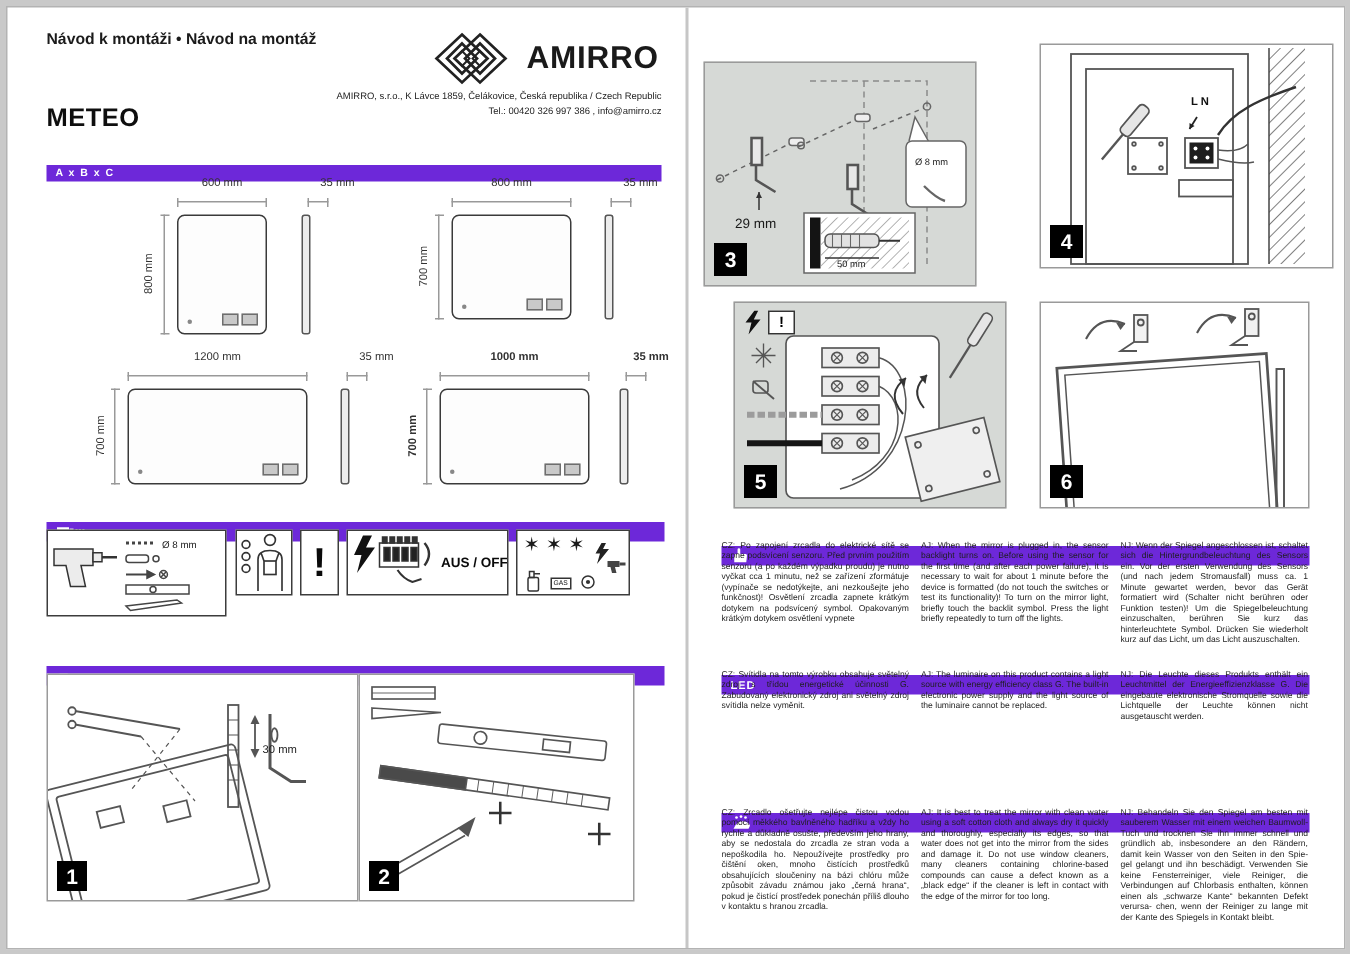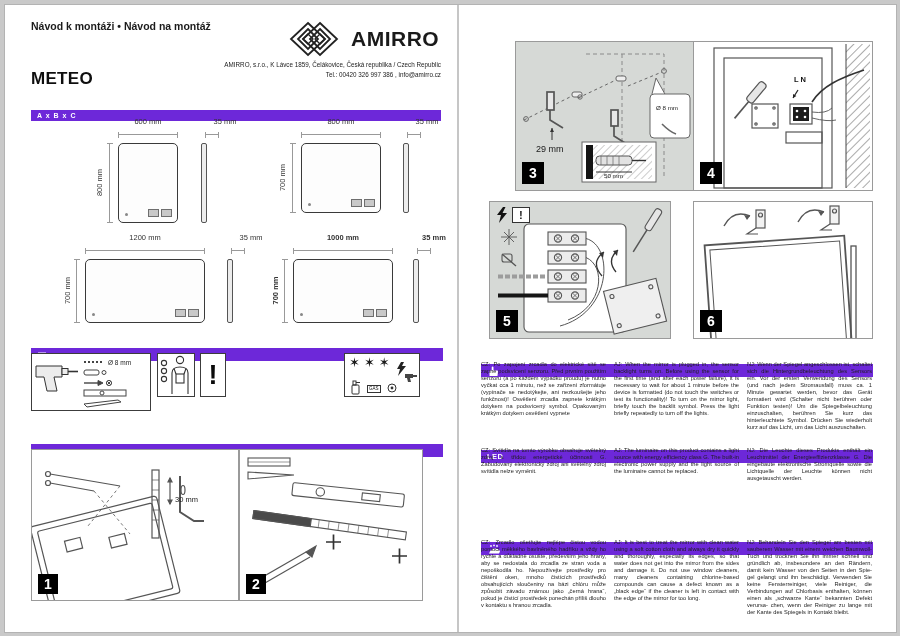--- a/index.html
+++ b/index.html
@@ -176,20 +176,42 @@
         <path d="M14,40 V19 q0,-6 8,-6 t8,6 V40"></path>
         <rect x="18" y="20" width="8" height="9"></rect>
         <line x1="16" y1="14.5" x2="18" y2="20"></line>
           <line x1="28" y1="14.5" x2="26" y2="20"></line>
       </g>
     </svg>
   </div>
   <div class="ibox excl" style="left:195px;top:348px;width:26px;height:44px;">
     <span>!</span>
   </div>
+  <div class="ibox" style="left:226px;top:348px;width:108px;height:44px;display:flex;align-items:center;gap:3px;padding:0 3px;">
+    <span>
+      <svg width="56" height="38" viewBox="0 0 56 38">
+        <polygon points="7,3 1,16 6,16 3,28 15,11 9,11 13,3" fill="#111"></polygon>
+        <g stroke="#333" fill="none" stroke-width="1">
+          <rect x="18" y="8" width="26" height="16"></rect>
+          <rect x="20" y="4" width="3" height="4" fill="#333"></rect>
+            <rect x="25" y="4" width="3" height="4" fill="#333"></rect>
+            <rect x="30" y="4" width="3" height="4" fill="#333"></rect>
+            <rect x="35" y="4" width="3" height="4" fill="#333"></rect>
+            <rect x="40" y="4" width="3" height="4" fill="#333"></rect>
+          <rect x="21" y="11" width="4" height="9" fill="#222"></rect>
+            <rect x="27" y="11" width="4" height="9" fill="#222"></rect>
+            <rect x="33" y="11" width="4" height="9" fill="#222"></rect>
+            <rect x="39" y="11" width="4" height="9" fill="#222"></rect>
+          <path d="M30,26 q4,6 10,8 l6,-2" stroke-width="1.4"></path>
+          <path d="M48,8 q6,7 0,15" stroke-width="1.6"></path>
+        </g>
+      </svg>
+    </span>
+    <span class="ausoff">AUS / OFF</span>
+  </div>
   <div class="ibox" style="left:339px;top:348px;width:76px;height:44px;">
     <div class="sparkrow">✶✶✶</div>
     <svg class="abs" style="left:46px;top:6px;" width="28" height="22" viewBox="0 0 28 22">
       <polygon points="10,2 6,9 9,9 7,16 15,6 11,6 13,2" fill="#222"></polygon>
       <g fill="#444">
           <path d="M14,14 h8 v4 h-3 l1,4 h-3 l-1,-4 h-2 z"></path>
           <rect x="22" y="15" width="4" height="2"></rect>
         </g>
     </svg>
     <svg class="abs" style="left:4px;top:26px;" width="12" height="15" viewBox="0 0 12 15">
@@ -272,21 +294,21 @@
         <line x1="14" y1="132" x2="66" y2="102"></line>
           <line x1="18" y1="137" x2="70" y2="107"></line>
         <path d="M66,102 l10,-6 -4,11 z" fill="#555"></path>
         <path d="M86,92 h15 M93.5,84.5 v15" stroke-width="1.7" stroke="#333"></path>
         <path d="M152,106 h15 M159.5,98.5 v15" stroke-width="1.7" stroke="#333"></path>
       </g>
     </svg>
     <div class="badge">2</div>
   </div>
 
-  <div class="stepbox graybg" style="left:510px;top:36px;width:182px;height:150px;">
+  <div class="stepbox graybg" style="left:464px;top:36px;width:182px;height:150px;">
     <svg width="180" height="148" viewBox="0 0 180 148">
       <defs>
         <pattern id="h3" width="5" height="5" patternUnits="userSpaceOnUse" patternTransform="rotate(45)">
             <line x1="0" y1="0" x2="0" y2="5" stroke="#9a9a9a" stroke-width="1"></line>
           </pattern>
       </defs>
       <g stroke="#666" fill="none" stroke-width="1">
         <path d="M70,12 h78 v122" stroke-dasharray="4 3" stroke="#8a8a8a"></path>
         <line x1="106" y1="12" x2="106" y2="132" stroke-dasharray="4 3" stroke="#8a8a8a"></line>
         <line x1="8" y1="78" x2="56" y2="54" stroke-dasharray="3 3"></line>
@@ -319,21 +341,21 @@
         <line x1="116" y1="118.5" x2="130" y2="118.5" stroke-width="1.4" stroke="#333"></line>
         <line x1="80" y1="130" x2="116" y2="130" stroke="#333"></line>
       </g>
       <text x="20" y="110" font-size="9" fill="#1a1a1a">29 mm</text>
       <text x="140" y="68" font-size="6.2" fill="#1a1a1a">Ø 8 mm</text>
       <text x="88" y="136" font-size="6.2" fill="#1a1a1a">50 mm</text>
     </svg>
     <div class="badge" style="width:22px;height:22px;">3</div>
   </div>
 
-  <div class="stepbox" style="left:688px;top:36px;width:180px;height:150px;">
+  <div class="stepbox" style="left:688px;top:24px;width:196px;height:150px;">
     <svg width="178" height="148" viewBox="0 0 178 148">
       <defs>
         <pattern id="h4" width="6" height="6" patternUnits="userSpaceOnUse" patternTransform="rotate(45)">
             <line x1="0" y1="0" x2="0" y2="6" stroke="#555" stroke-width="1"></line>
           </pattern>
       </defs>
       <rect x="152" y="2" width="24" height="144" fill="url(#h4)"></rect>
       <line x1="152" y1="2" x2="152" y2="146" stroke="#444"></line>
       <g stroke="#555" fill="none" stroke-width="1.2">
         <rect x="20" y="6" width="118" height="140"></rect>

